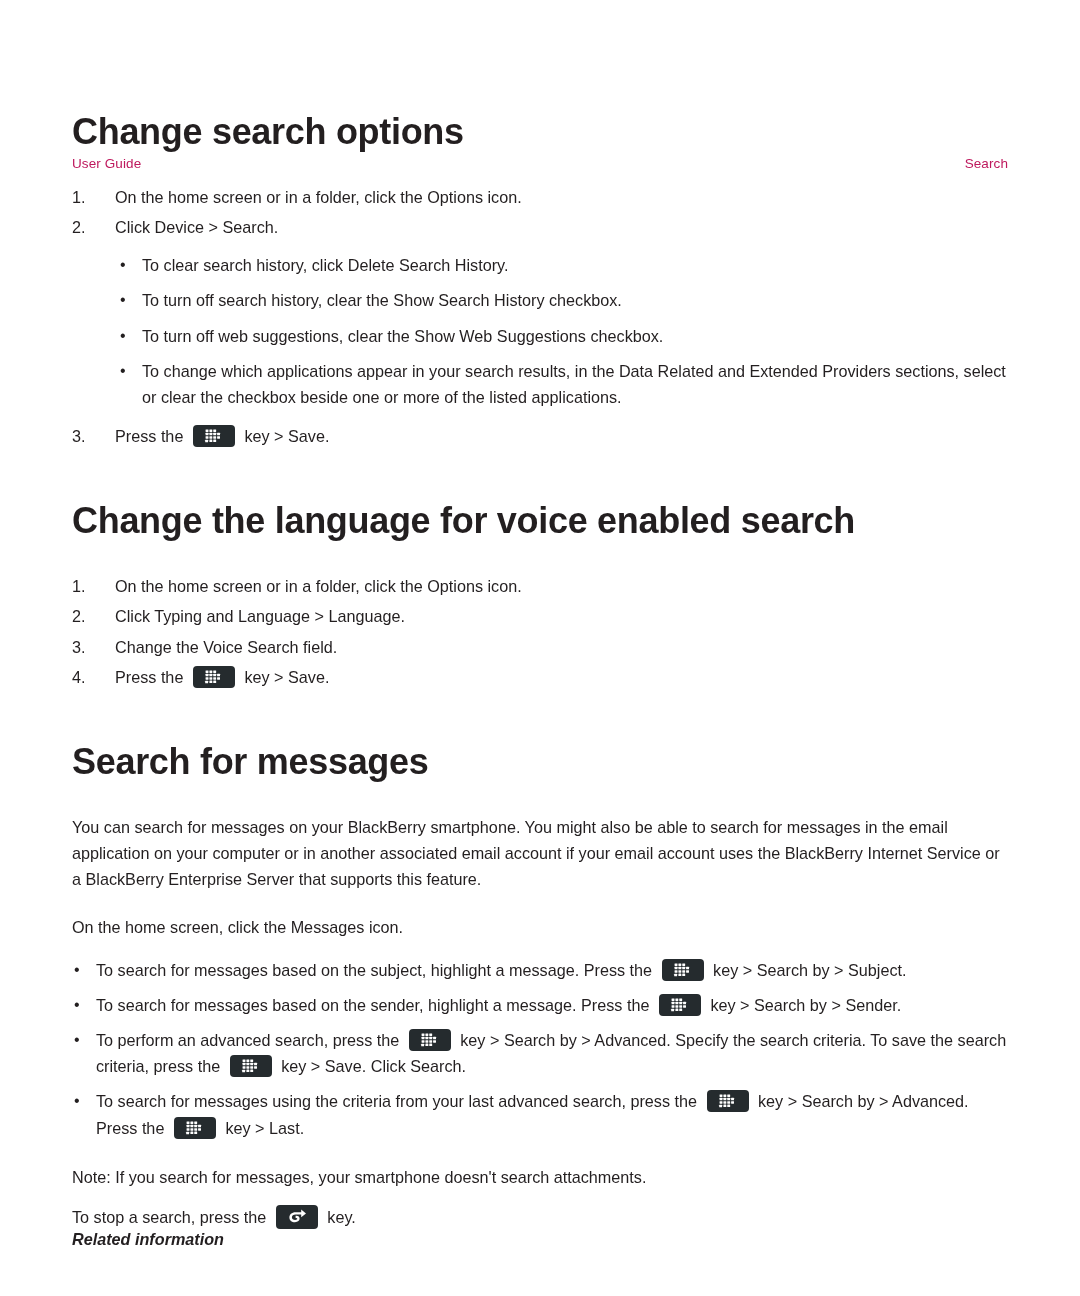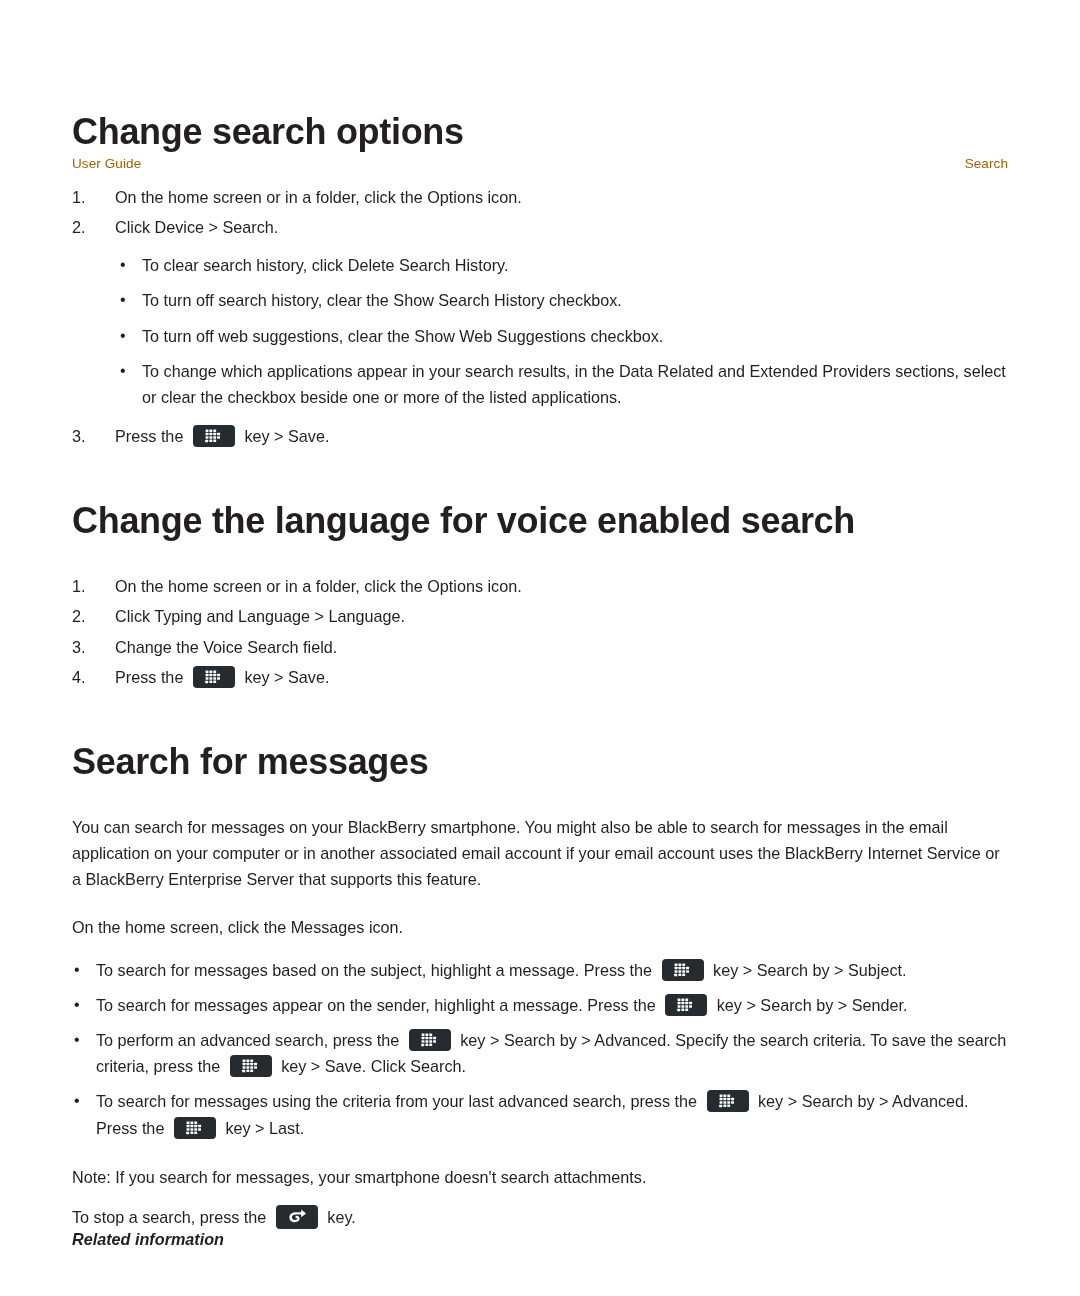--- a/index.html
+++ b/index.html
@@ -25,21 +25,21 @@
 
   
   .running-head {
     position: absolute;
     top: 44px;
     left: 72px;
     right: 72px;
     display: flex;
     justify-content: space-between;
     font-size: 13.5px;
-    color: #a16207;
+    color: #be185d;
     letter-spacing: 0.1px;
   }
 
   
   h1.section-title {
     font-size: 36px;
     font-weight: 700;
     letter-spacing: -0.3px;
     color: #231f20;
     margin: 0;
@@ -221,21 +221,21 @@
               <rect x="8.2" y="3.6" width="3.1" height="2.7" rx="0.4" fill="#ffffff"></rect>
               <rect x="12.299999999999999" y="3.6" width="3.1" height="2.7" rx="0.4" fill="#ffffff"></rect>
               <rect x="0" y="7.2" width="3.1" height="2.7" rx="0.4" fill="#ffffff"></rect>
               <rect x="4.1" y="7.2" width="3.1" height="2.7" rx="0.4" fill="#ffffff"></rect>
               <rect x="8.2" y="7.2" width="3.1" height="2.7" rx="0.4" fill="#ffffff"></rect>
               <rect x="12.299999999999999" y="7.2" width="3.1" height="2.7" rx="0.4" fill="#ffffff"></rect>
               <rect x="4.1" y="10.8" width="3.1" height="2.7" rx="0.4" fill="#ffffff"></rect>
               <rect x="8.2" y="10.8" width="3.1" height="2.7" rx="0.4" fill="#ffffff"></rect>
               <rect x="-0.4" y="11.0" width="3.1" height="2.7" rx="0.4" fill="#ffffff"></rect>
             </svg></span><span> key &gt; </span><b>Search by</b><span> &gt; </span><b>Subject</b><span>.</span></li>
-        <li><span class="dot">•</span><span>To search for messages appear on the sender, highlight a message. Press the </span><span class="keyicon menu"><svg width="20" height="15" viewBox="-1 -1 20 16">
+        <li><span class="dot">•</span><span>To search for messages based on the sender, highlight a message. Press the </span><span class="keyicon menu"><svg width="20" height="15" viewBox="-1 -1 20 16">
               <rect x="0" y="0" width="3.1" height="2.7" rx="0.4" fill="#ffffff"></rect>
               <rect x="4.1" y="0" width="3.1" height="2.7" rx="0.4" fill="#ffffff"></rect>
               <rect x="8.2" y="0" width="3.1" height="2.7" rx="0.4" fill="#ffffff"></rect>
               <rect x="0" y="3.6" width="3.1" height="2.7" rx="0.4" fill="#ffffff"></rect>
               <rect x="4.1" y="3.6" width="3.1" height="2.7" rx="0.4" fill="#ffffff"></rect>
               <rect x="8.2" y="3.6" width="3.1" height="2.7" rx="0.4" fill="#ffffff"></rect>
               <rect x="12.299999999999999" y="3.6" width="3.1" height="2.7" rx="0.4" fill="#ffffff"></rect>
               <rect x="0" y="7.2" width="3.1" height="2.7" rx="0.4" fill="#ffffff"></rect>
               <rect x="4.1" y="7.2" width="3.1" height="2.7" rx="0.4" fill="#ffffff"></rect>
               <rect x="8.2" y="7.2" width="3.1" height="2.7" rx="0.4" fill="#ffffff"></rect>

